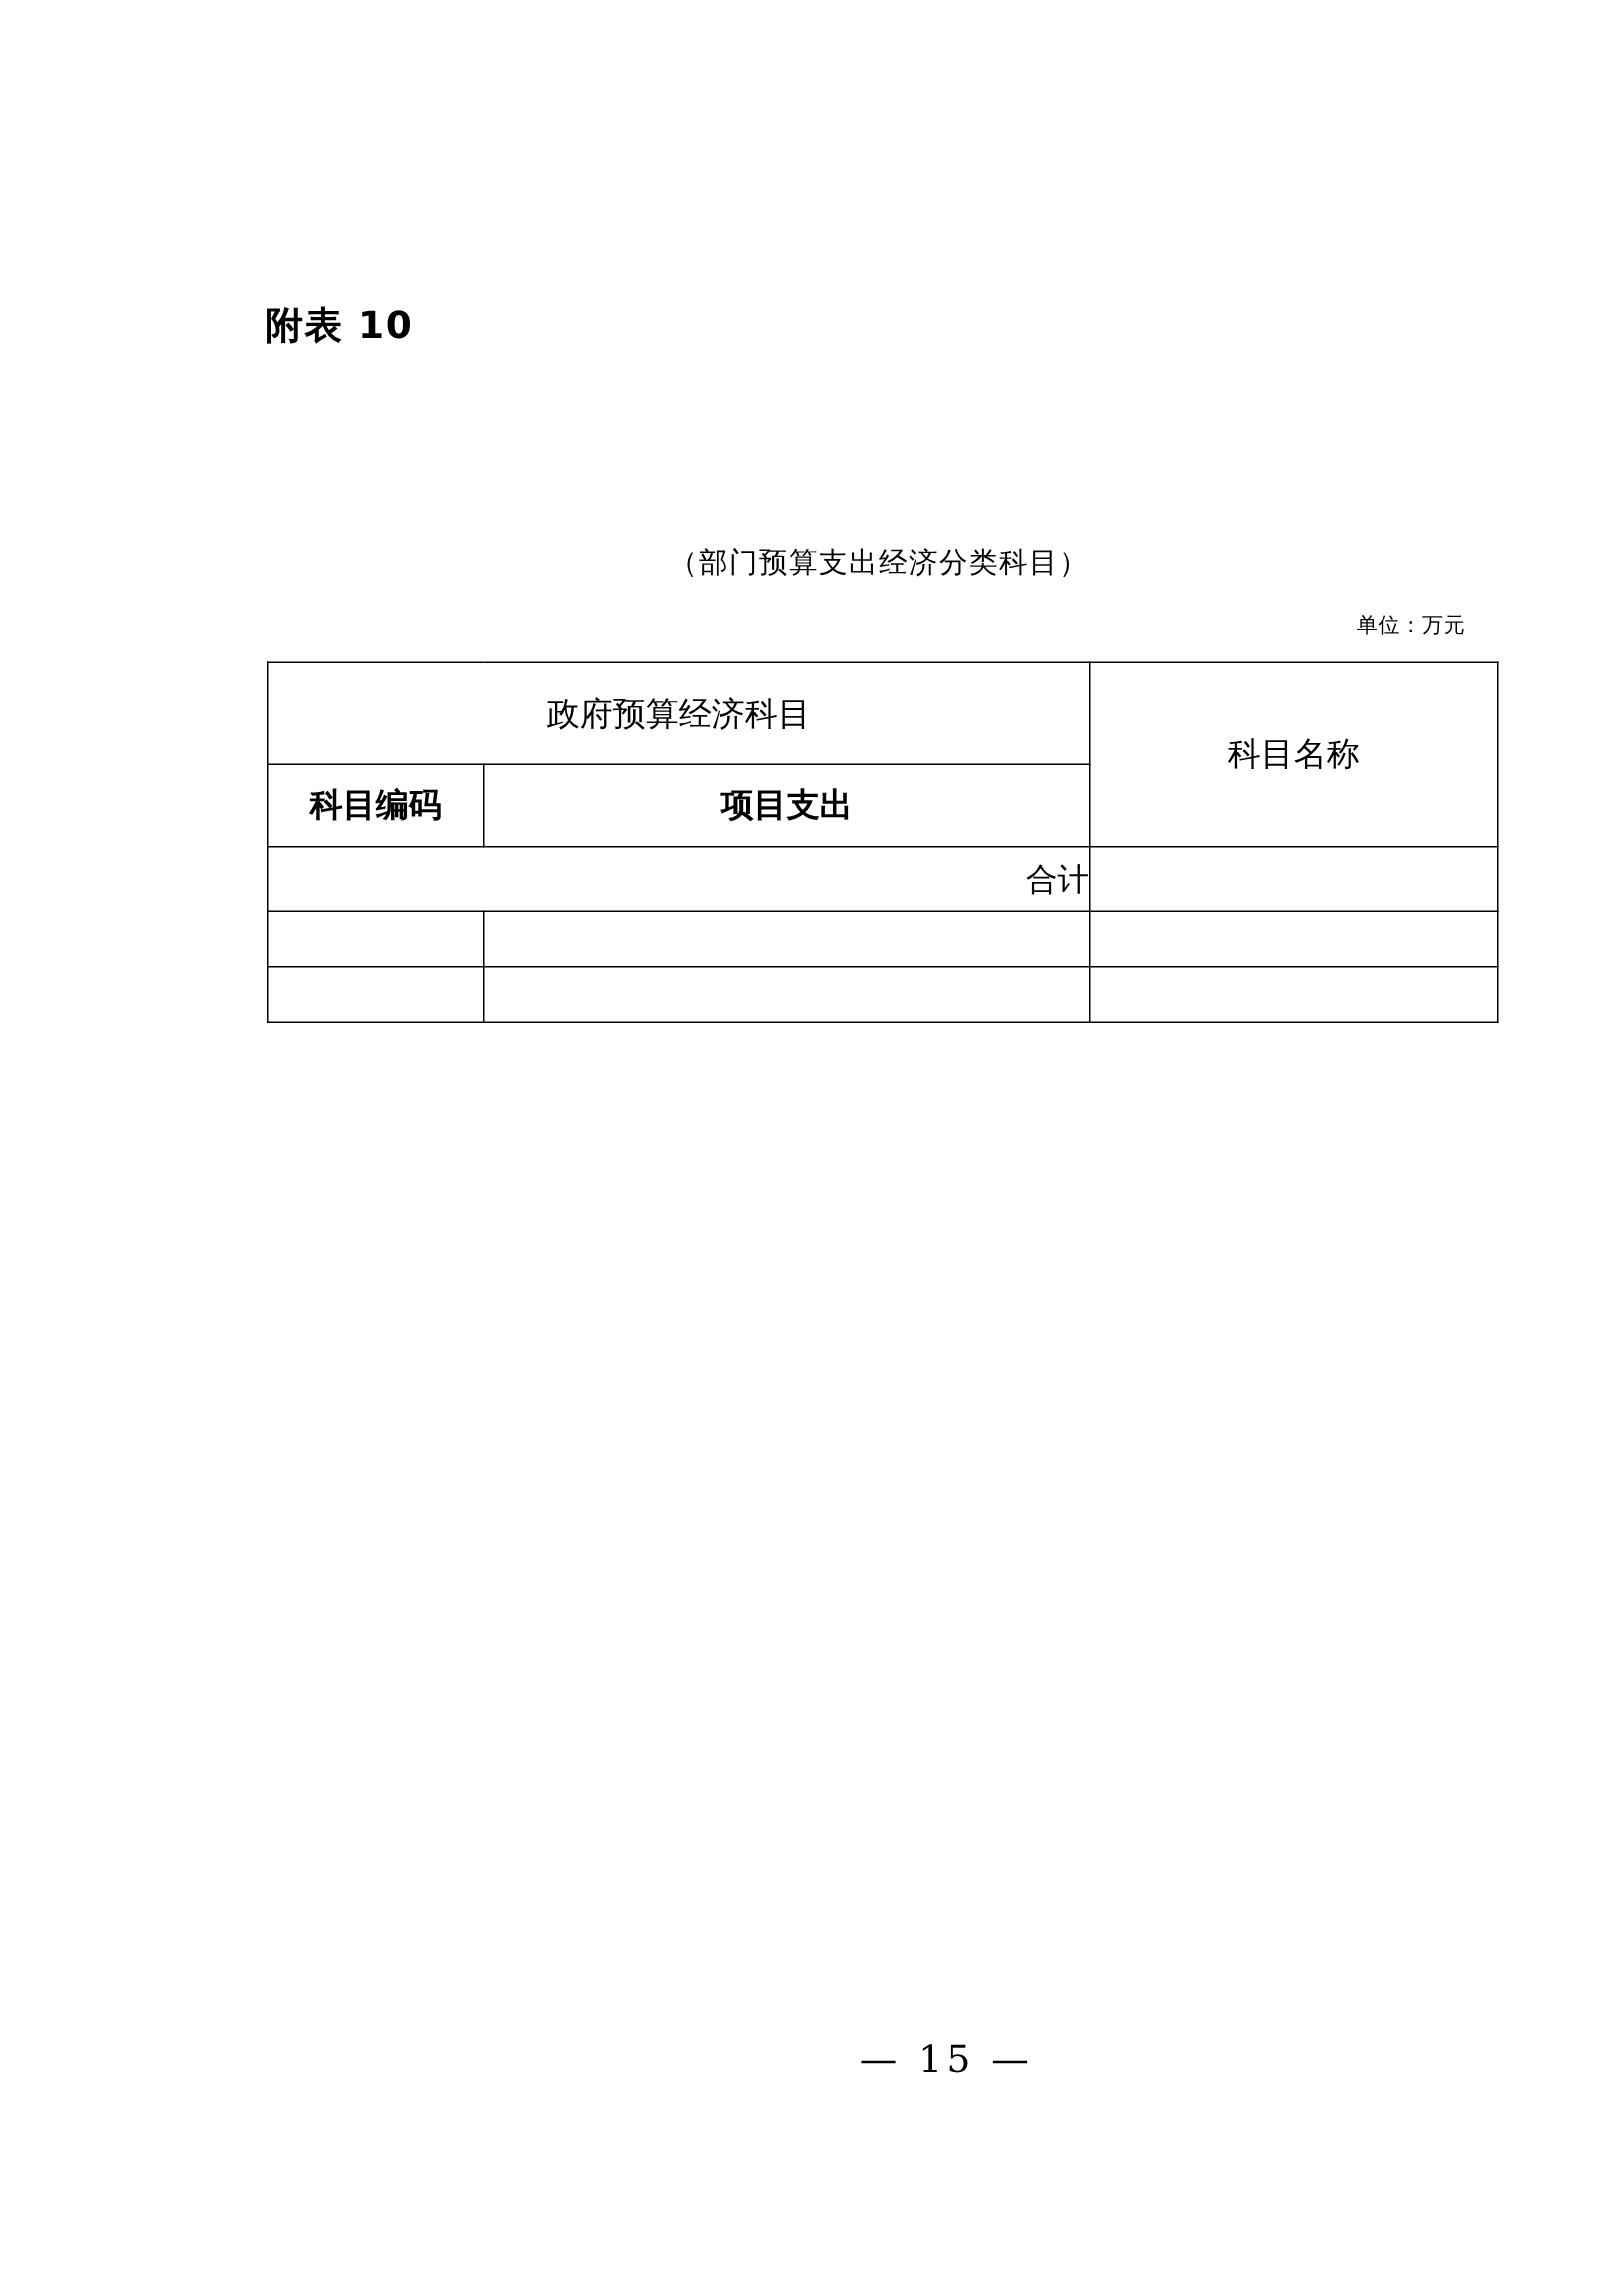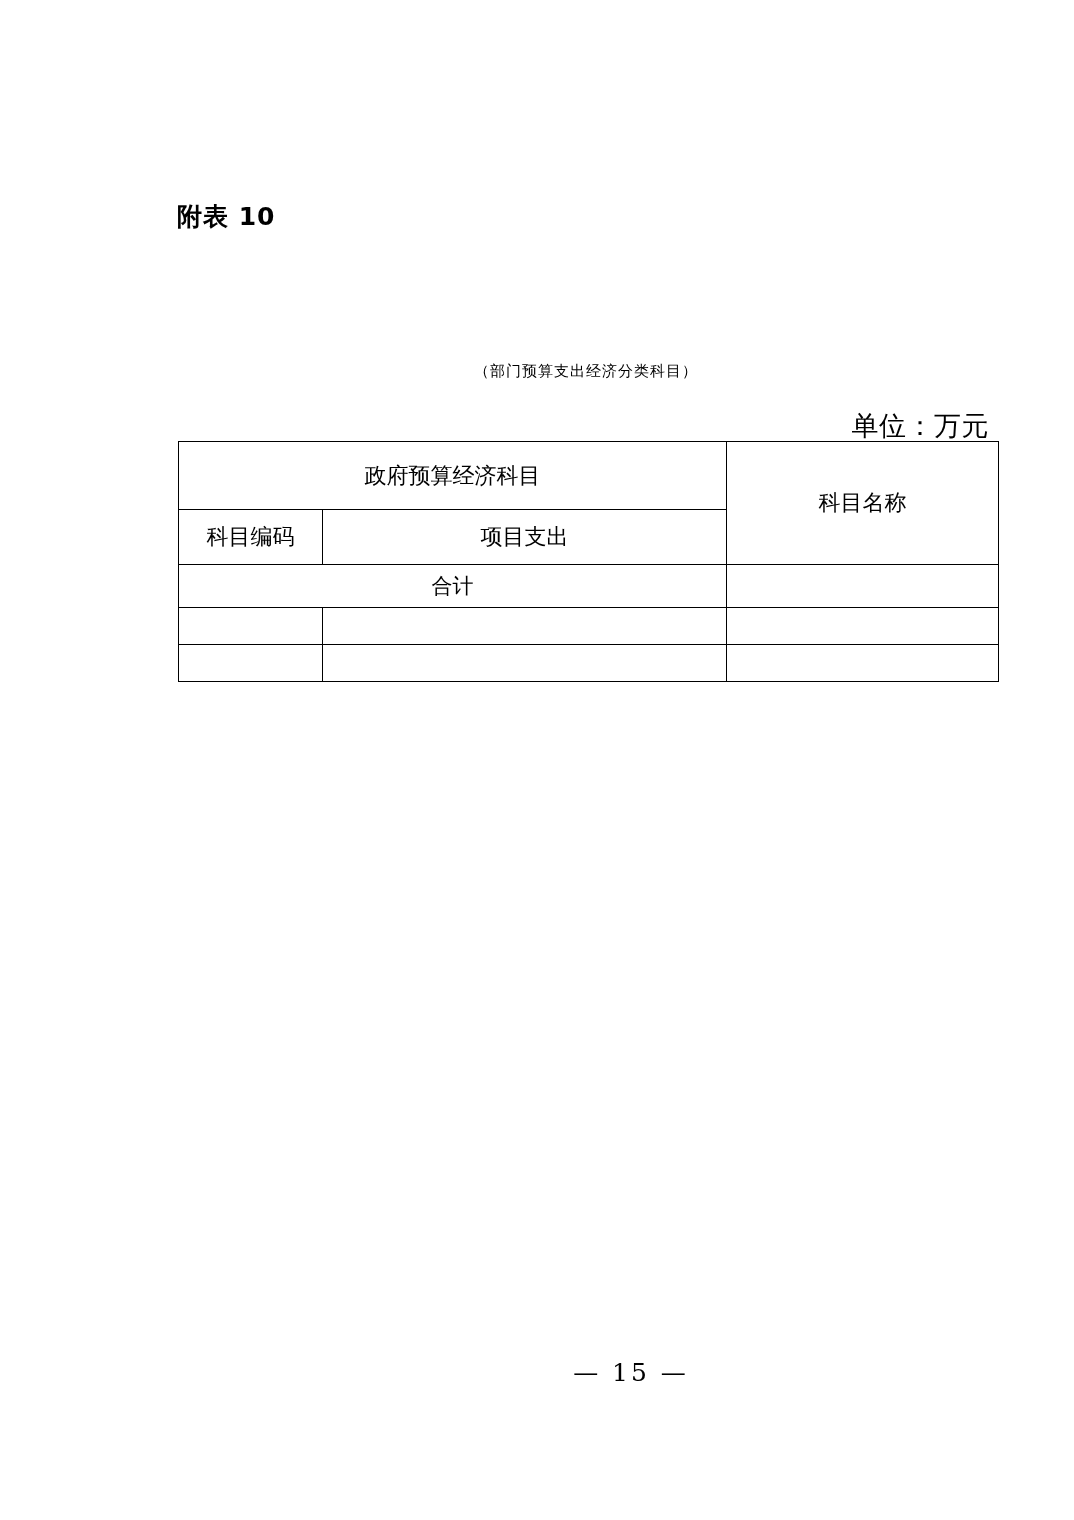--- a/index.html
+++ b/index.html
@@ -54,31 +54,31 @@
   }
 
   
   .doc-subtitle {
     position: absolute;
     left: 137px;
     top: 362px;
     width: 820px;
     text-align: center;
     font-family: "DejaVu Serif", serif;
-    font-size: 15px;
+    font-size: 19px;
     letter-spacing: 1px;
   }
 
   
   .unit-note {
     position: absolute;
-    right: 124px;
+    right: 136px;
     top: 408px;
     font-family: Liberation Serif, serif;
-    font-size: 27px;
+    font-size: 14px;
     letter-spacing: 0.5px;
   }
 
   
   .budget-table {
     position: absolute;
     left: 139px;
     top: 441px;
     width: 820px;
     border-collapse: collapse;
@@ -97,25 +97,26 @@
     height: 68px;
   }
   .th-sub {
     height: 55px;
   }
   .col-code { width: 144px; }
   .col-name { width: 404px; }
   .col-exp  { width: 272px; }
 
   .cell-bold {
-    font-weight: normal;
+    font-weight: bold;
   }
   .row-total td {
     height: 42px;
     font-size: 21px;
+    text-align: right;
   }
   .row-empty td {
     height: 36px;
   }
 
   
   .page-number {
     position: absolute;
     left: 0;
     top: 1358px;

